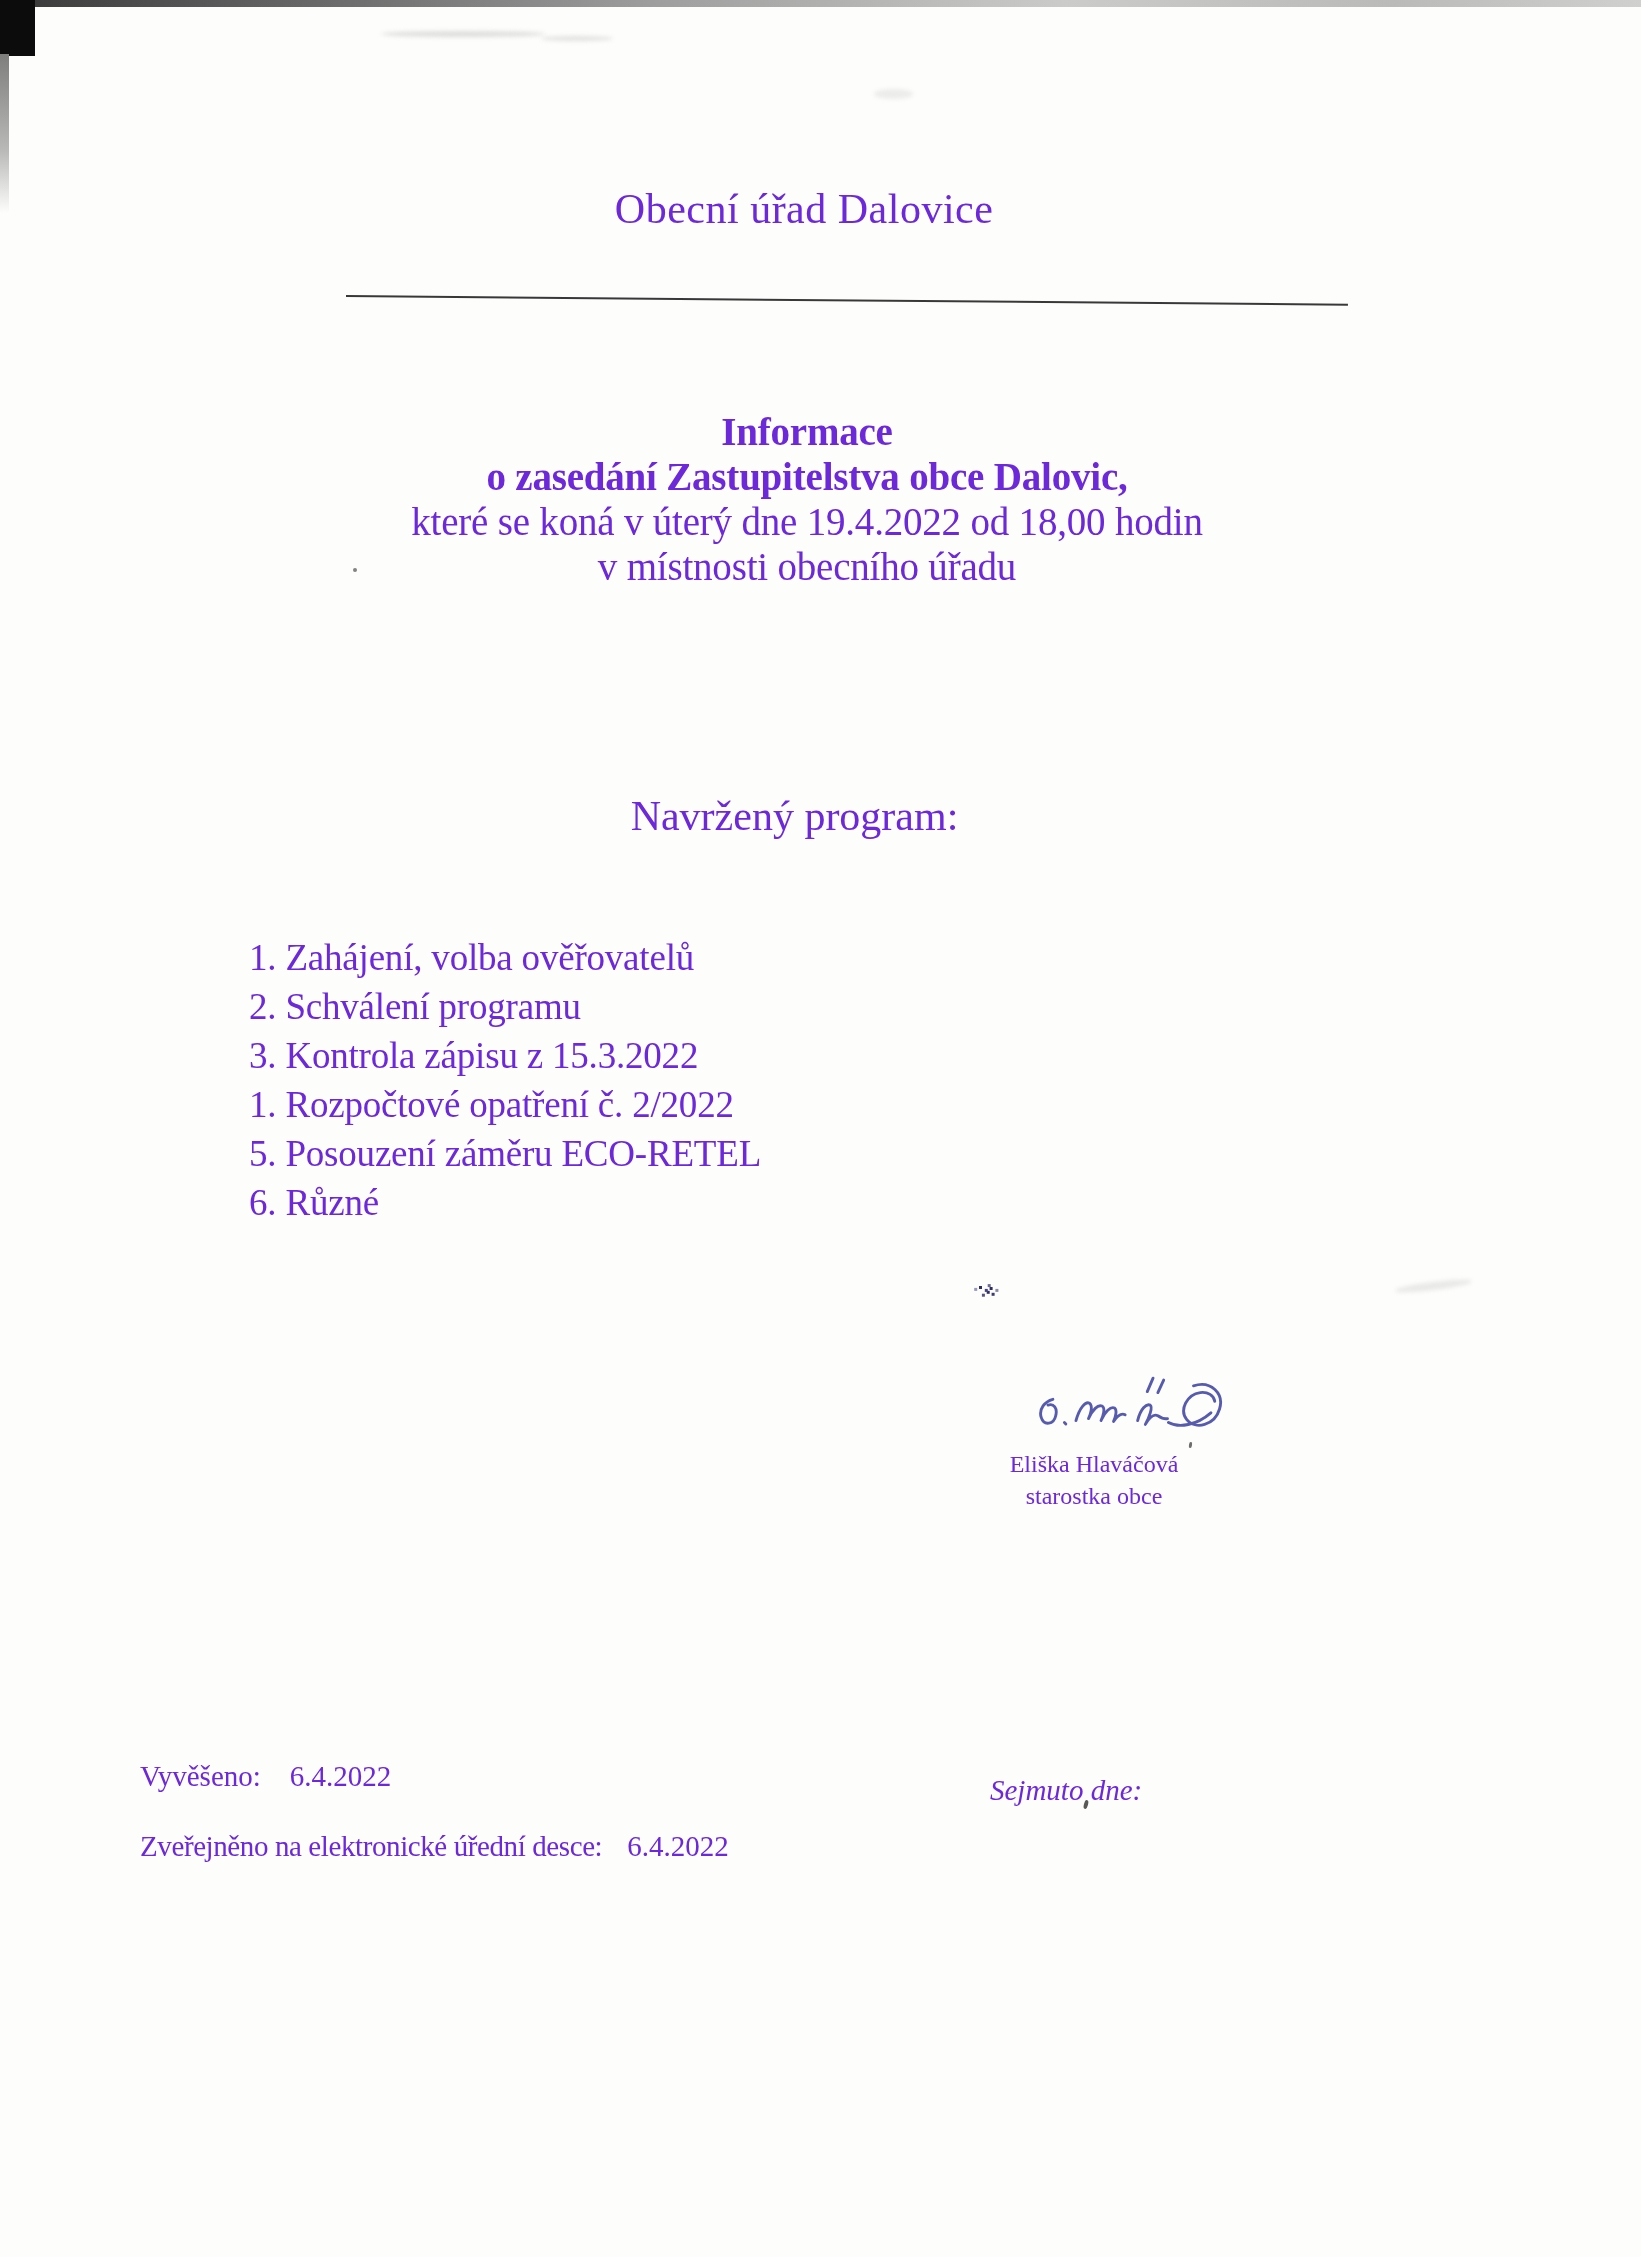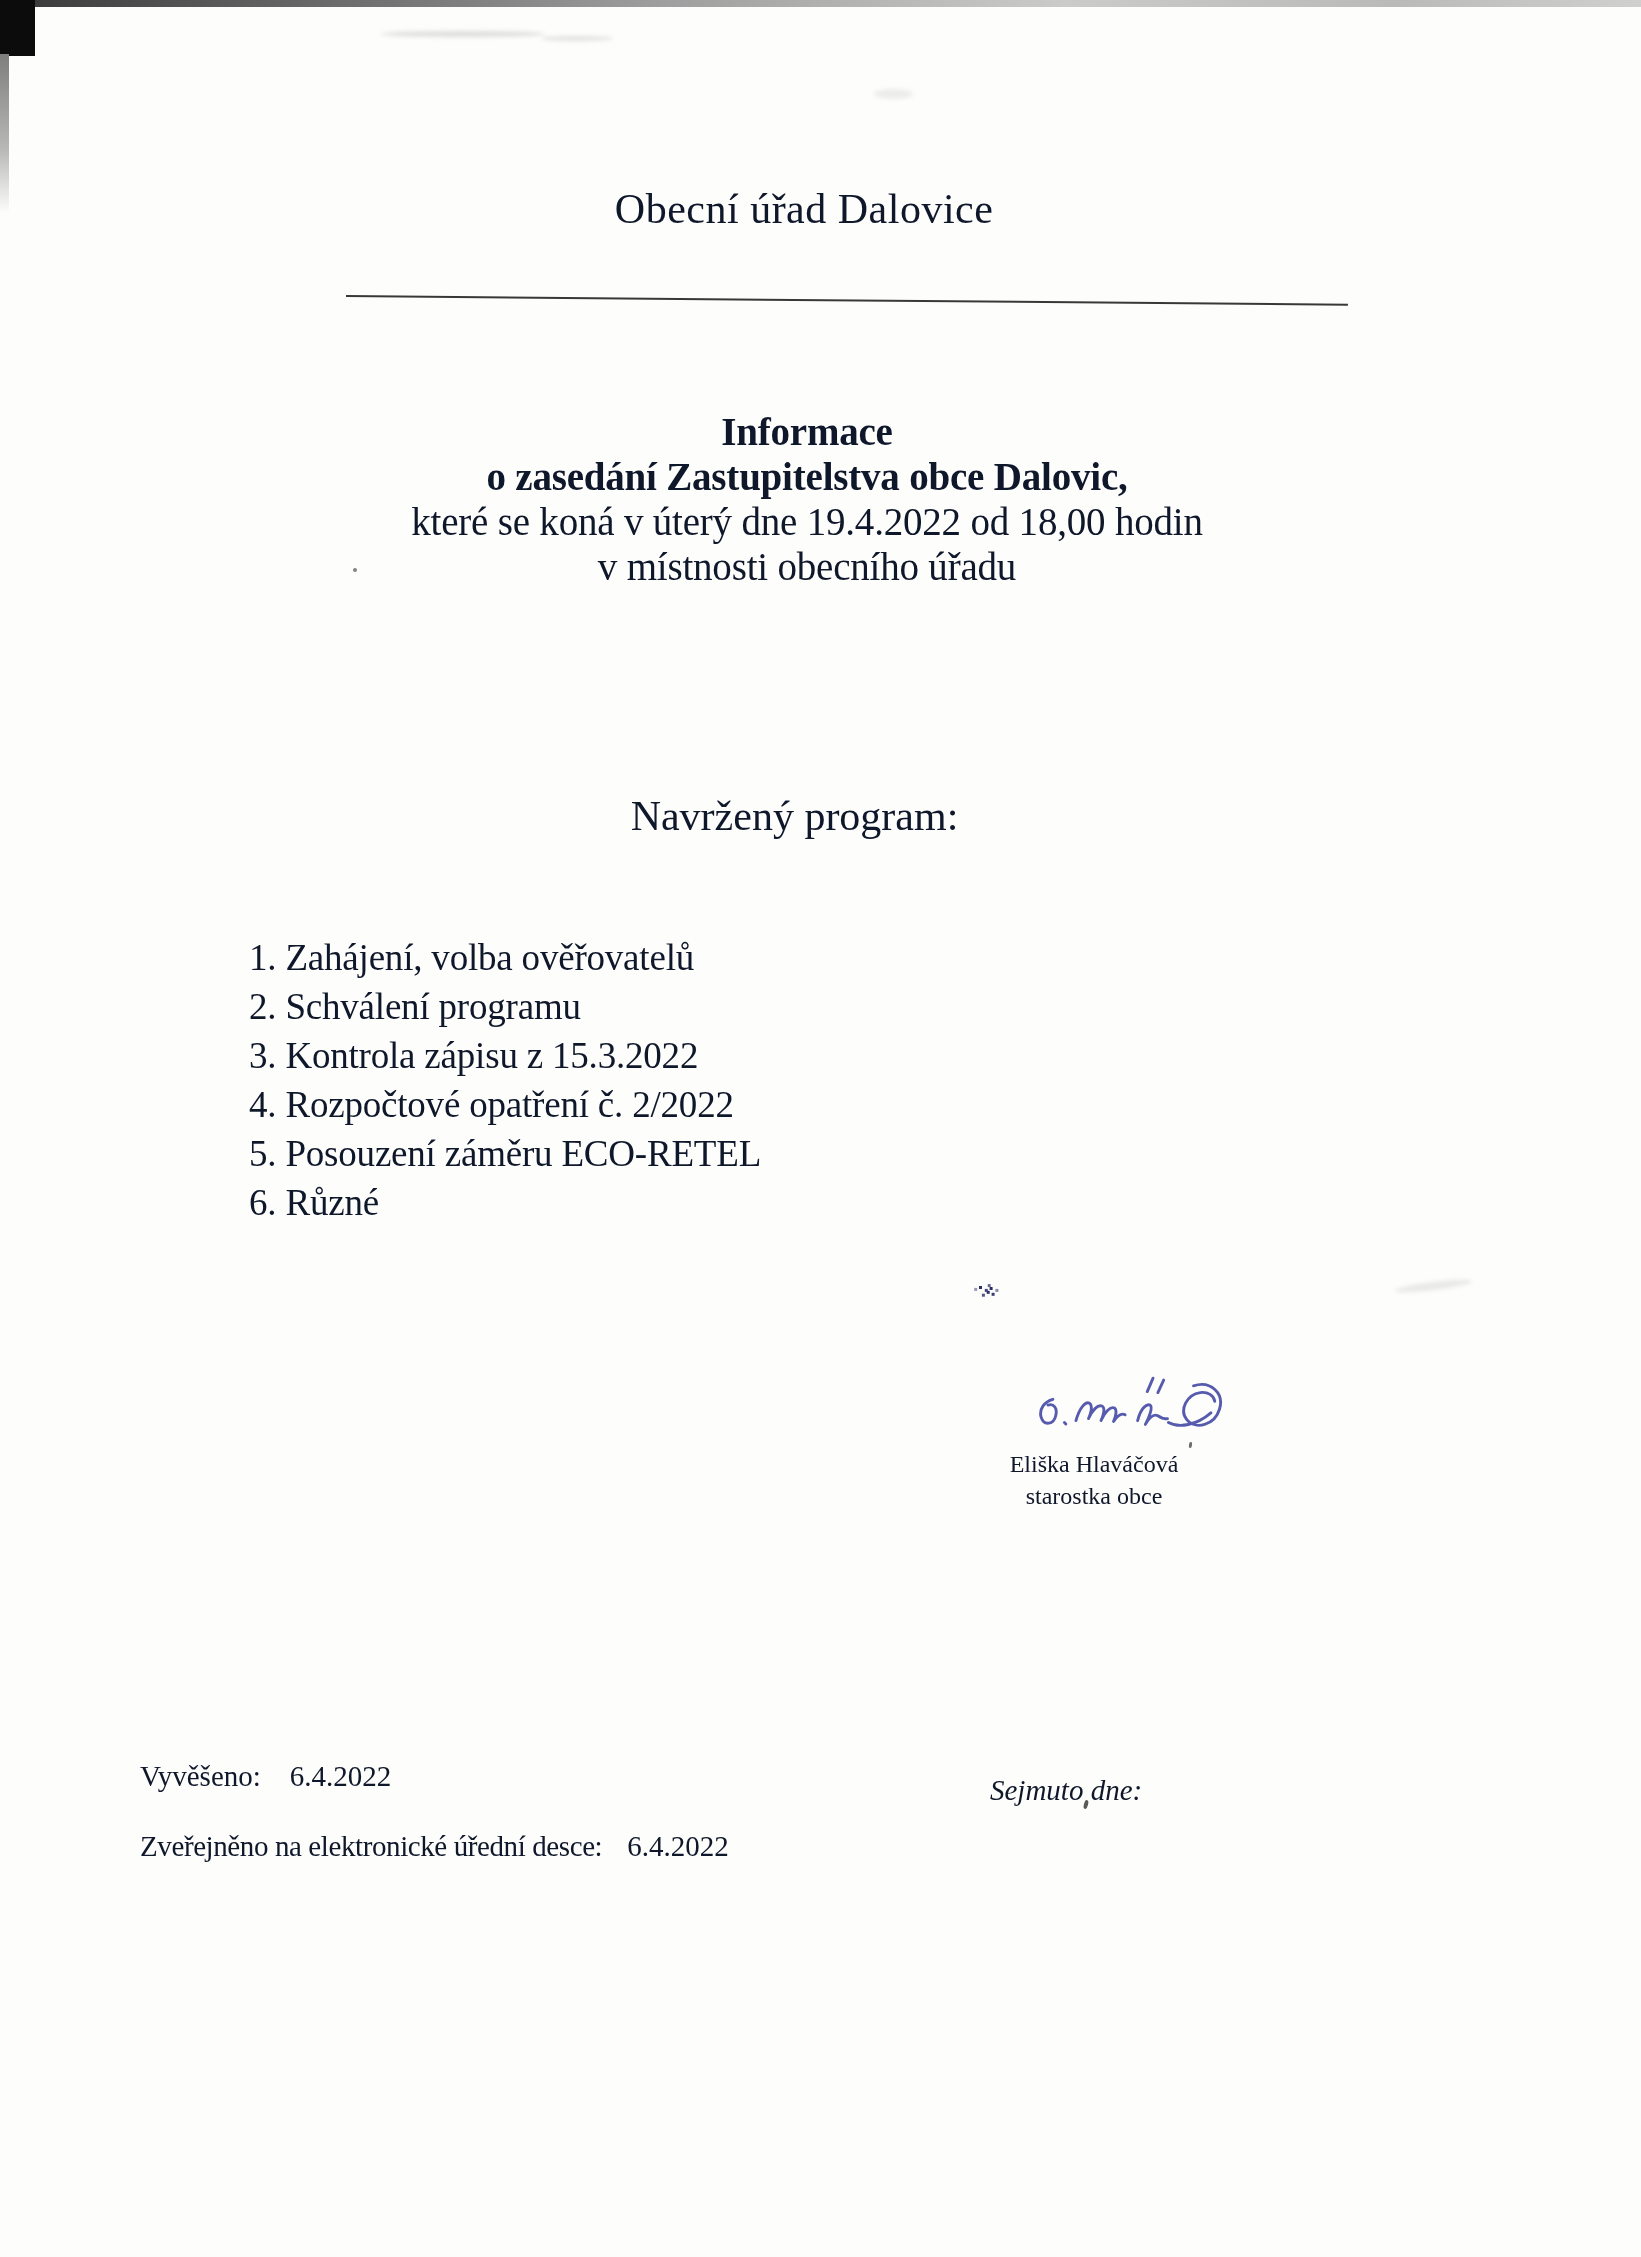--- a/index.html
+++ b/index.html
@@ -2,21 +2,21 @@
 <html><head>
 <meta charset="utf-8">
 <style>
   html,body{margin:0;padding:0;background:#e8e8e6;}
   .page{
     position:relative;
     width:1641px;height:2257px;
     margin:0 auto;
     background:#fdfdfc;
     font-family:"Liberation Serif", serif;
-    color:#0f172a;
+    color:#6d28d9;
     overflow:hidden;
   }
   
   .scan-top-band{position:absolute;left:0;top:0;width:1641px;height:6.8px;
     background:linear-gradient(to right,#141414 0%,#4a4a4a 18%,#8d8d8d 40%,#c2c2c0 65%,#aeaeac 85%,#c8c8c6 100%);
     opacity:.85;}
   .scan-corner-block{position:absolute;left:0;top:0;width:35px;height:56px;background:#0c0c0c;}
   .scan-left-strip{position:absolute;left:0;top:54px;width:8.7px;height:159px;
     background:linear-gradient(to bottom,#7e7e7c,#b8b8b6 60%,rgba(200,200,198,0));}
   .scan-smudge{position:absolute;background:#b9b9b5;border-radius:50%;filter:blur(1.9px);}
@@ -78,21 +78,21 @@
     <div class="bold">o zasedání Zastupitelstva obce Dalovic,</div>
     <div>které se koná v úterý dne 19.4.2022 od 18,00 hodin</div>
     <div>v místnosti obecního úřadu</div>
   </div>
 
   <div class="agenda-heading">Navržený program:</div>
   <div class="agenda-list">
     <div>1. Zahájení, volba ověřovatelů</div>
     <div>2. Schválení programu</div>
     <div>3. Kontrola zápisu z 15.3.2022</div>
-    <div>4. Rozpočtové opatření č. 2/2022</div>
+    <div>1. Rozpočtové opatření č. 2/2022</div>
     <div>5. Posouzení záměru ECO-RETEL</div>
     <div>6. Různé</div>
   </div>
 
   <svg class="signature-svg" viewBox="0 0 220 70">
     <g fill="none" stroke="#4a4ea8" stroke-width="3" stroke-linecap="round" stroke-linejoin="round" opacity="0.92">
       <path d="M32,26 C24,28 17,36 20,45 C23,54 33,52 35,43 C37,35 33,30 27,32"></path>
       <path d="M44,50 l1.5,1.5"></path>
       <path d="M56,48 C60,34 66,28 70,30 C74,33 71,42 69,46 C73,37 79,31 83,33 C87,35 84,44 82,48 C86,39 92,33 96,35 C99,37 97,45 95,49 C99,43 103,40 107,42"></path>
       <path d="M130,18 L136,4"></path>

